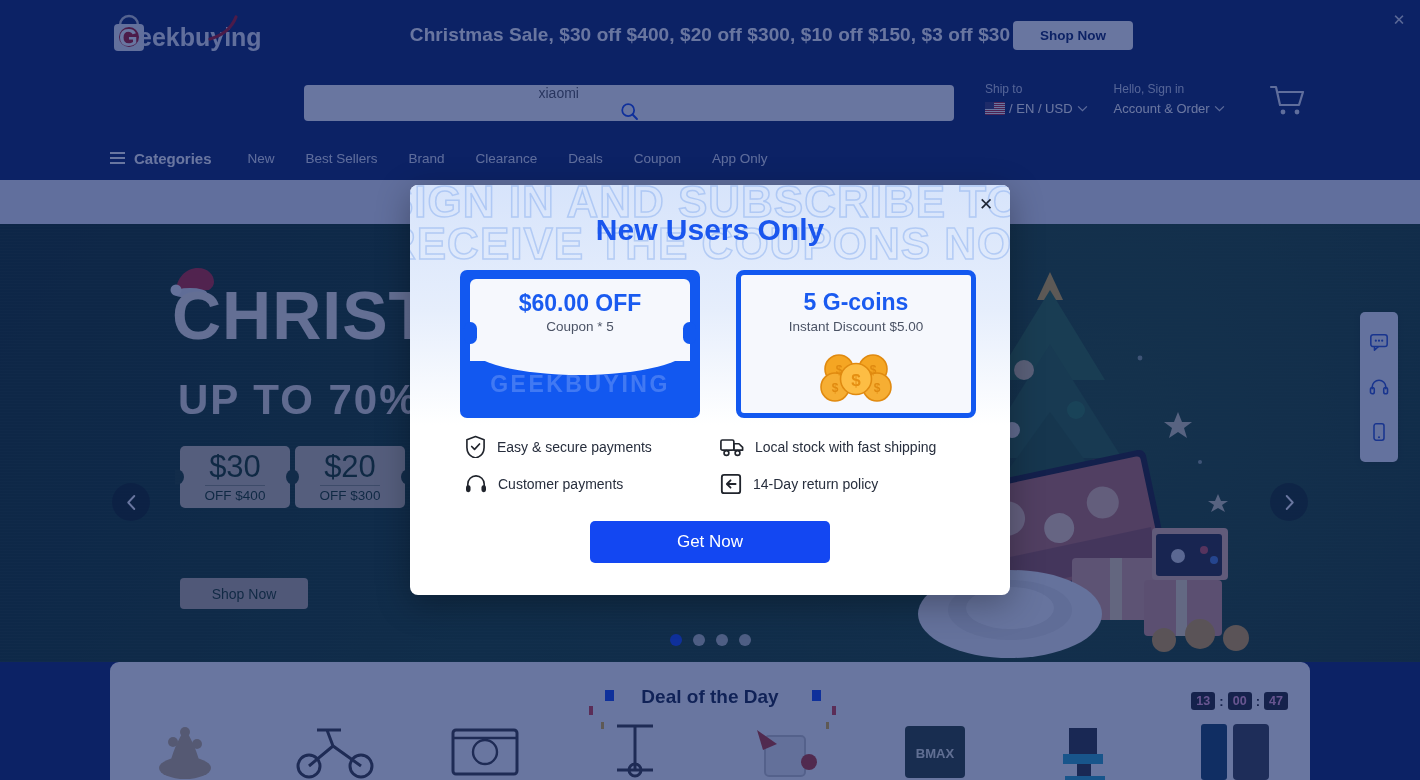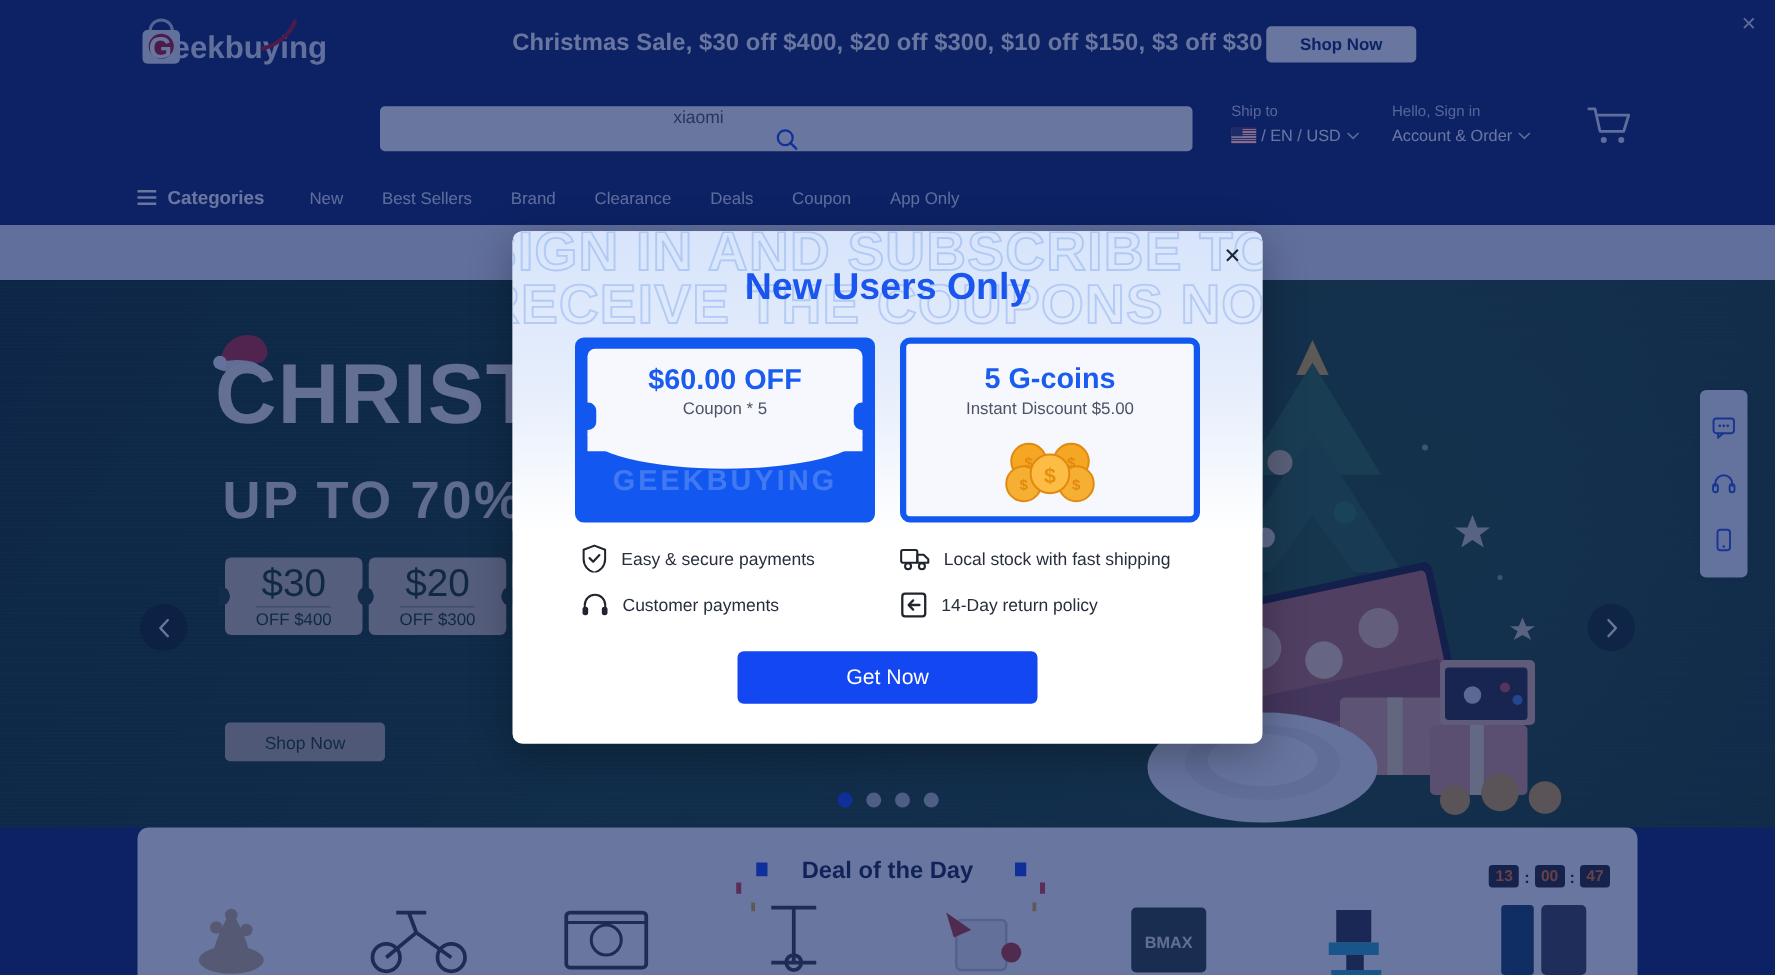--- a/index.html
+++ b/index.html
@@ -158,21 +158,21 @@
     position: absolute; left: 110px; top: 662px; width: 1200px; height: 118px;
     background: #ffffff; border-radius: 9px 9px 0 0; overflow: hidden;
   }
   .deal-title {
     position: absolute; left: 0; right: 0; top: 24px; text-align: center;
     font-size: 19px; font-weight: bold; color: #15223f;
   }
   .confetti { position: absolute; width: 9px; height: 11px; }
   .timer { position: absolute; right: 22px; top: 30px; display: flex; align-items: center; gap: 4px; }
   .tseg {
-    background: #242424; color: #f97316; font-size: 12.5px; font-weight: bold;
+    background: #242424; color: #f9a8d4; font-size: 12.5px; font-weight: bold;
     border-radius: 3px; padding: 2px 5px; min-width: 24px; text-align: center;
   }
   .tsep { color: #242424; font-size: 13px; font-weight: bold; }
   .prods { position: absolute; left: 0; top: 56px; width: 1200px; height: 62px;
            display: flex; justify-content: space-around; }
   .prod { width: 116px; height: 62px; position: relative; }
 
   
   .overlay { position: absolute; inset: 0; background: rgba(13,34,101,.62); z-index: 40; }
 
@@ -196,21 +196,21 @@
   .modal-close {
     position: absolute; right: 12px; top: 7px; width: 24px; height: 24px;
     display: flex; align-items: center; justify-content: center; cursor: pointer;
     color: #1c2433; font-size: 17px; z-index: 3;
   }
   .modal-title {
     position: absolute; left: 0; right: 0; top: 28px; text-align: center;
     font-size: 30px; font-weight: bold; color: #1a56ee; z-index: 2;
   }
 
-  .cards { position: absolute; left: 50px; top: 85px; display: flex; gap: 20px; z-index: 2; }
+  .cards { position: absolute; left: 50px; top: 85px; display: flex; gap: 36px; z-index: 2; }
 
   .coupon-card {
     width: 240px; height: 148px; background: #1258f0; border-radius: 7px;
     position: relative; overflow: hidden; cursor: pointer;
   }
   .ticket {
     position: absolute; left: 10px; top: 9px; width: 220px; height: 82px;
     background: #f6f8fd; border-radius: 6px 6px 0 0;
   }
   .ticket::after {

